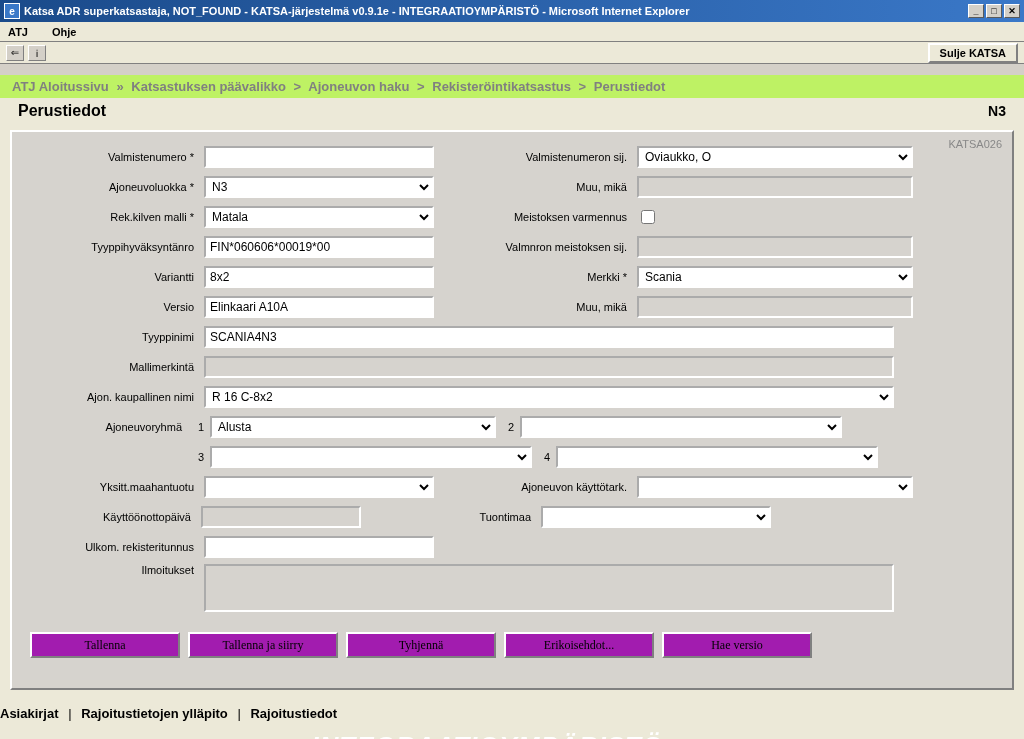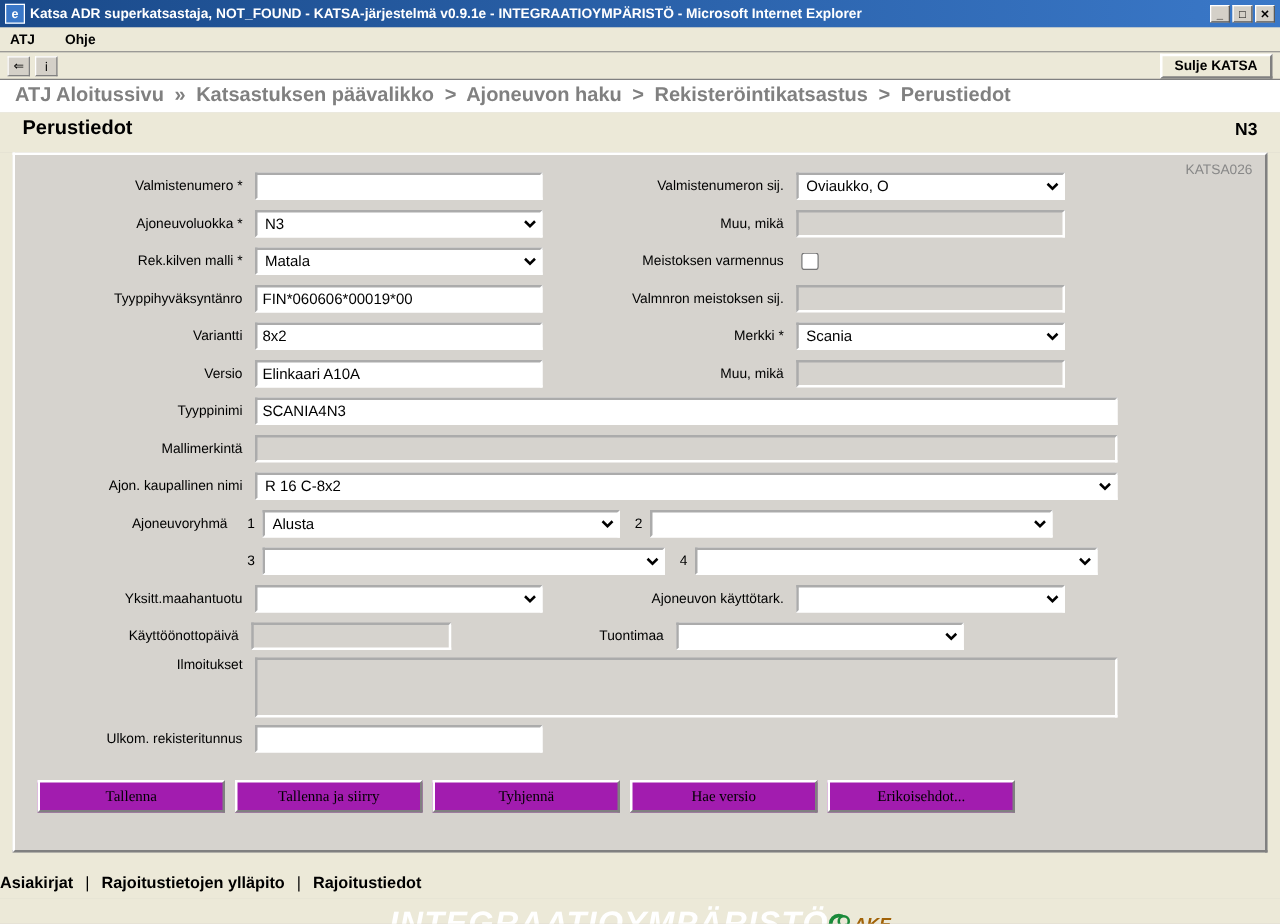--- a/index.html
+++ b/index.html
@@ -72,24 +72,25 @@
     height: 20px; padding: 0 10px;
     border: 2px solid #808080;
     border-top-color:#fff;border-left-color:#fff;
     background: #ece9d8;
     font-weight: bold;
     display:flex;align-items:center;
   }
   
   .breadcrumb {
     padding: 4px 12px;
-    background: #ffffff;
+    background: #bef264;
     color: #808080;
     font-weight: bold;
-    font-size: 16px;
+    font-size: 13px;
+    margin-top: 11px;
   }
   .breadcrumb .sep { margin: 0 4px; color:#808080;}
   .breadcrumb .current { color: #808080;}
   
   .page-heading {
     display:flex; justify-content: space-between; align-items:center;
     padding: 4px 18px 10px 18px;
     background:#ece9d8;
   }
   .page-heading h1 { font-size:16px; margin:0; font-weight:bold;}
@@ -122,21 +123,21 @@
     padding: 2px 4px;
     font-family: Tahoma, Arial, sans-serif;
     font-size: 12px;
   }
   .ro { background:#d6d3ce; }
   .sel {
     background:#fff;
   }
   select.sel { padding:1px 2px;}
   .w-230 { width:230px;}
-  .w-250 { width:215px;}
+  .w-250 { width:276px;}
   .w-long { width: 690px;}
   .w-160 { width:160px;}
   .chk { width:14px;height:14px;}
   .grp-num { width:12px; text-align:right;}
   .notes {
     height:48px; resize:none; overflow-y:scroll;
     border:2px inset #fff; background:#d6d3ce;
     font-family:Tahoma; font-size:12px; width:690px;
   }
   
@@ -331,38 +332,38 @@
       <div class="col">
         <span class="lbl2">Käyttöönottopäivä</span>
         <input class="ro w-160" readonly="" value="" style="">
       </div>
       <div class="col col1">
         <span class="lbl">Tuontimaa</span>
         <select class="sel w-230"><option></option></select>
       </div>
     </div>
 
+    <div class="row">
+      <span class="lbl">Ulkom. rekisteritunnus</span>
+      <input class="txt w-230" value="" style="">
+    </div>
+
     <div class="row" style="height:auto;align-items:flex-start;">
       <span class="lbl">Ilmoitukset</span>
       <textarea class="notes" readonly="" style=""></textarea>
-    </div>
-
-    <div class="row">
-      <span class="lbl">Ulkom. rekisteritunnus</span>
-      <input class="txt w-230" value="" style="">
     </div>
 
   </div>
 
   <div class="actions">
     <button class="abtn">Tallenna</button>
     <button class="abtn">Tallenna ja siirry</button>
     <button class="abtn">Tyhjennä</button>
+    <button class="abtn">Erikoisehdot...</button>
     <button class="abtn">Hae versio</button>
-    <button class="abtn">Erikoisehdot...</button>
   </div>
 </div>
 </div>
 
 <div class="bottom-links">
   <span>Asiakirjat</span>
   <span class="lsep">|</span>
   <span>Rajoitustietojen ylläpito</span>
   <span class="lsep">|</span>
   <span>Rajoitustiedot</span>

